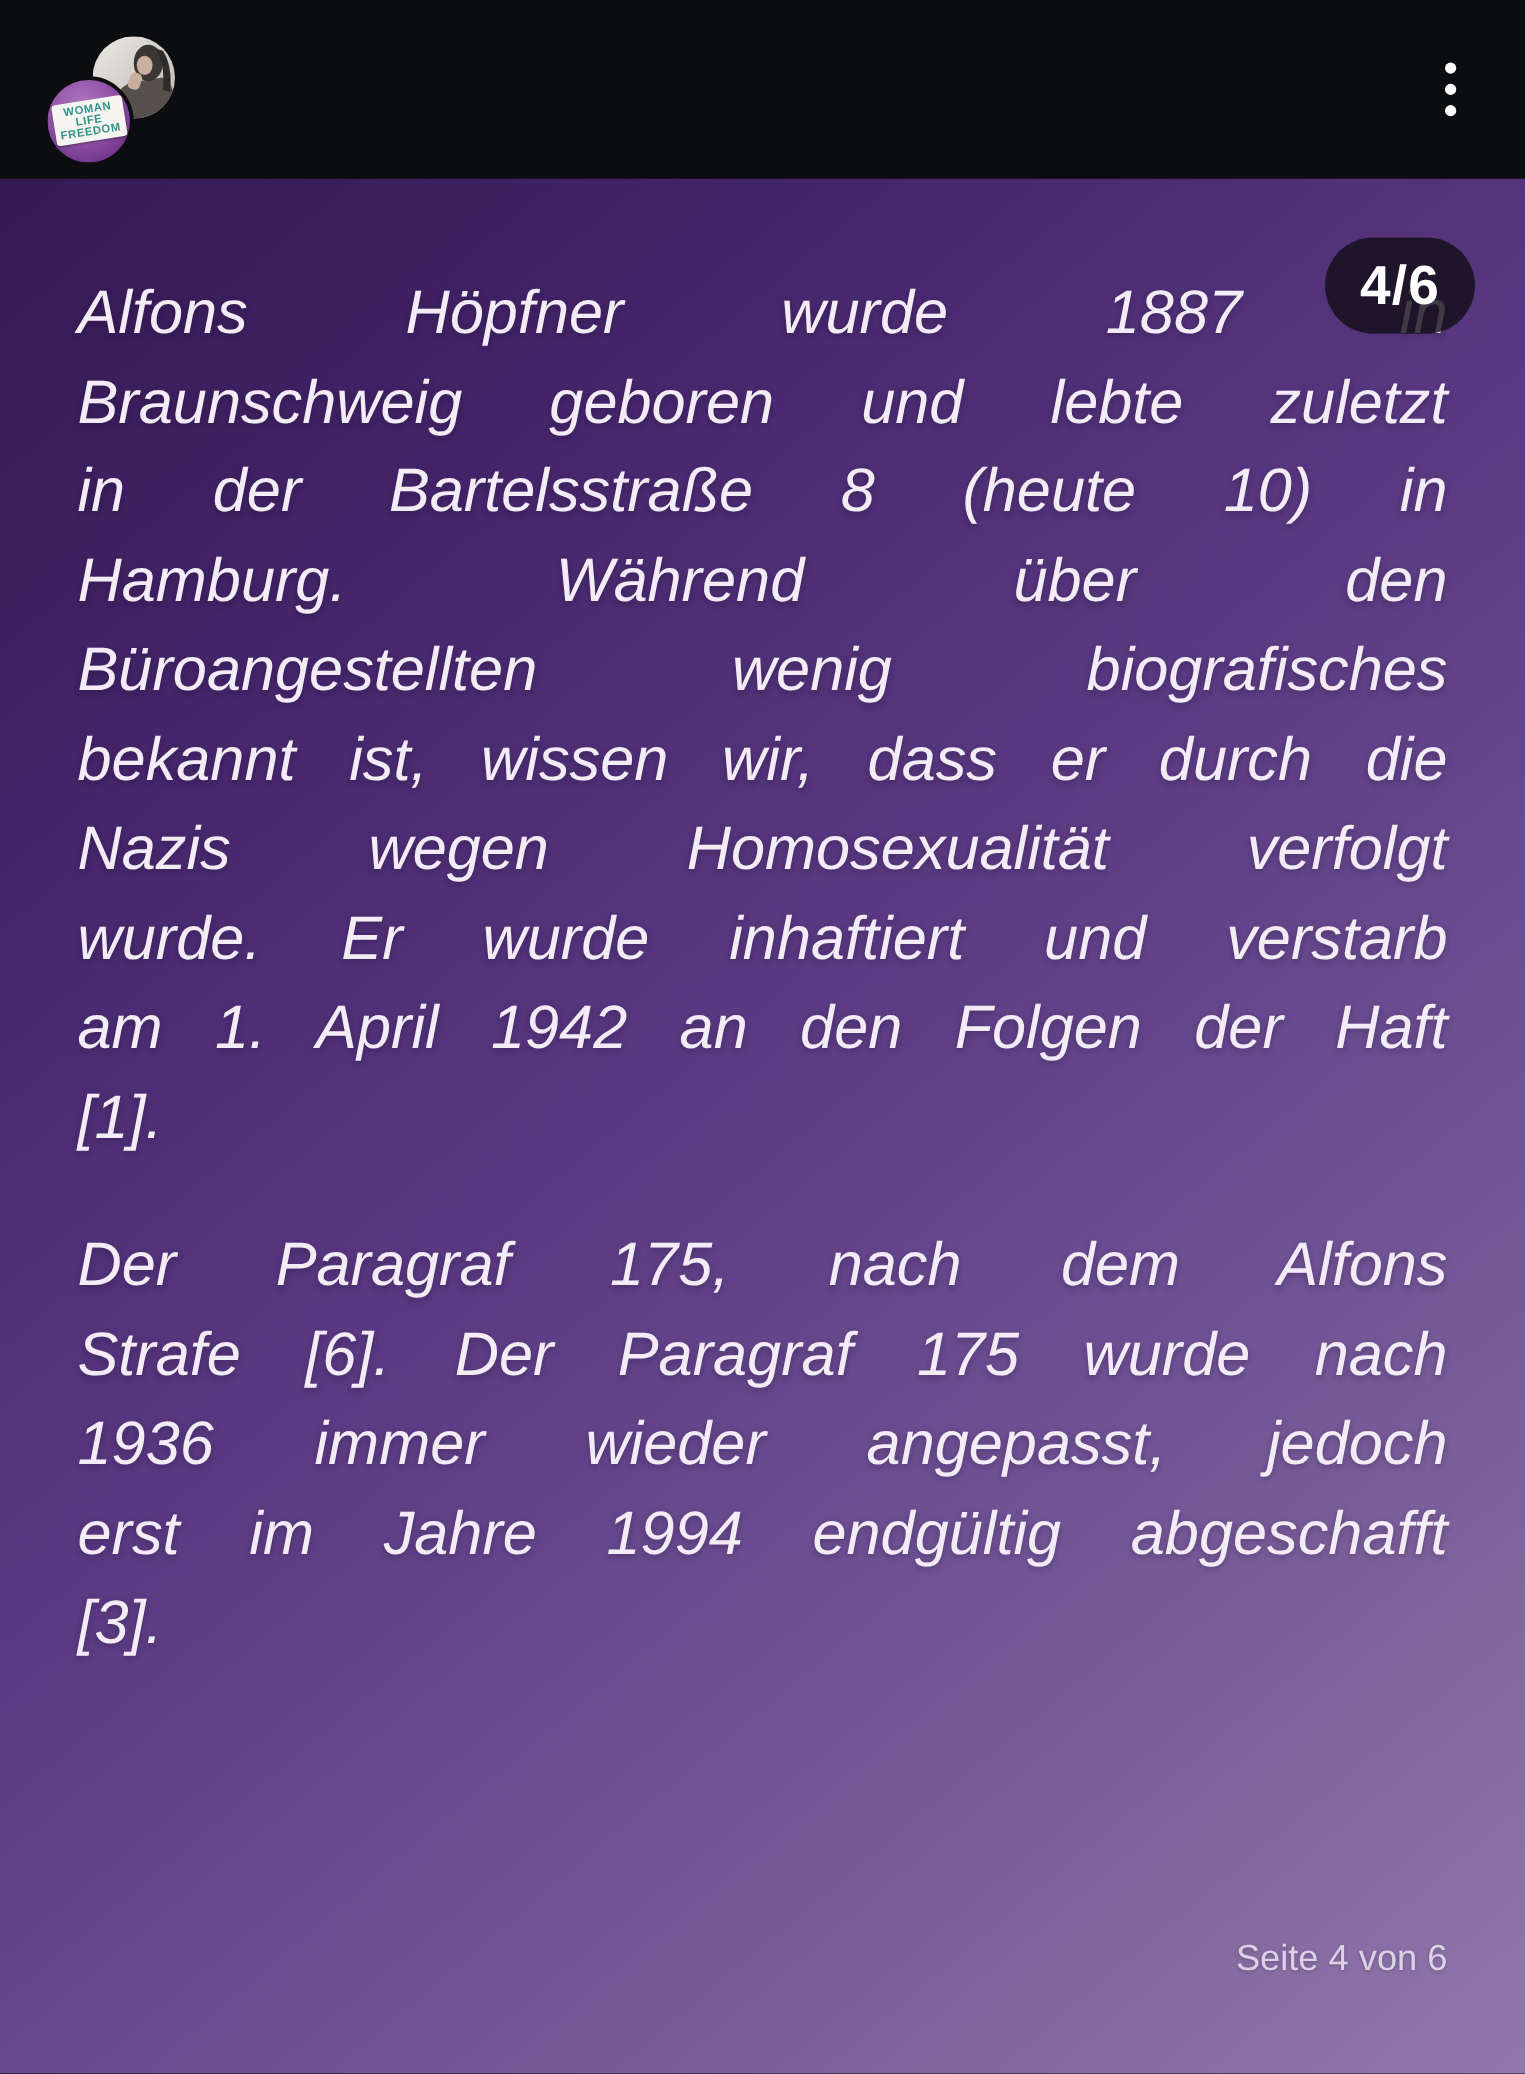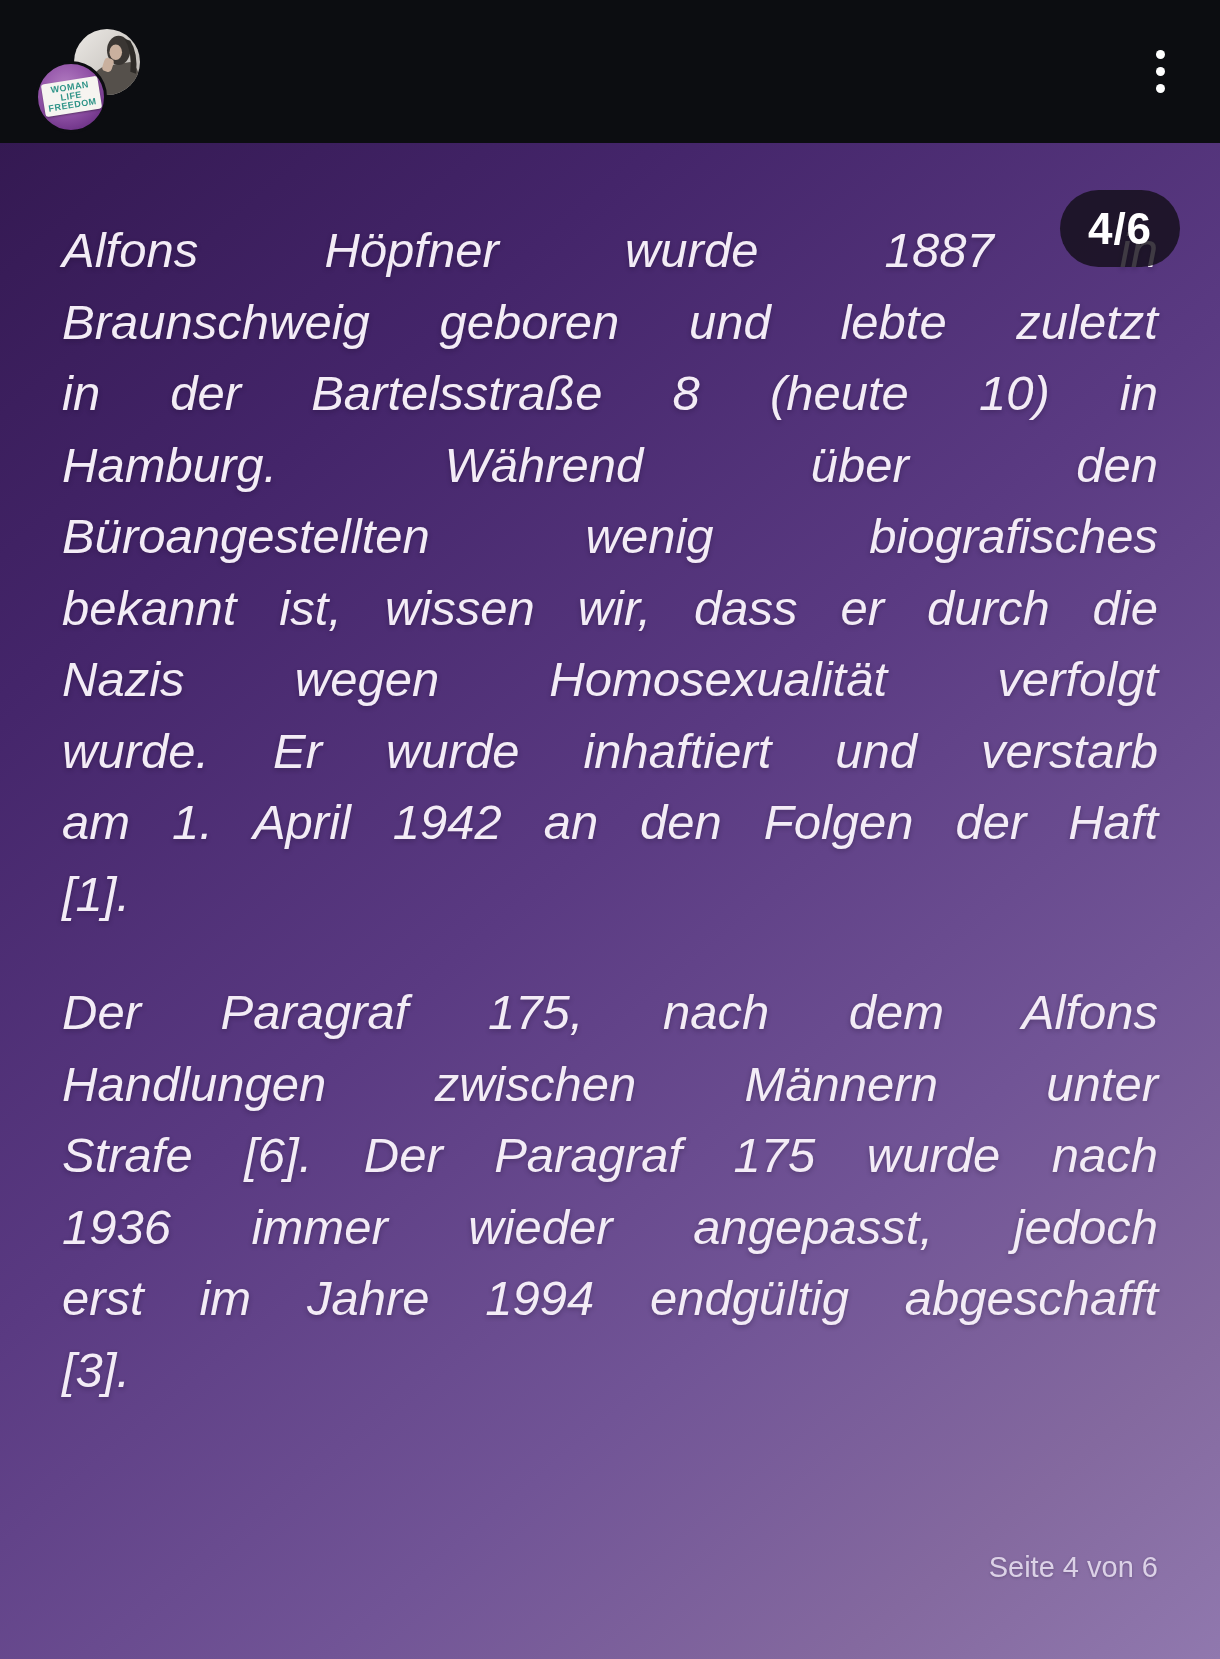--- a/index.html
+++ b/index.html
@@ -200,21 +200,20 @@
         <div class="line">Hamburg. Während über den</div>
         <div class="line">Büroangestellten wenig biografisches</div>
         <div class="line">bekannt ist, wissen wir, dass er durch die</div>
         <div class="line">Nazis wegen Homosexualität verfolgt</div>
         <div class="line">wurde. Er wurde inhaftiert und verstarb</div>
         <div class="line">am 1. April 1942 an den Folgen der Haft</div>
         <div class="line para-end">[1].</div>
       </div>
       <div class="para para-2">
         <div class="line">Der Paragraf 175, nach dem Alfons</div>
-        <div class="line">Handlungen zwischen Männern unter</div>
         <div class="line">Strafe [6]. Der Paragraf 175 wurde nach</div>
         <div class="line">1936 immer wieder angepasst, jedoch</div>
         <div class="line">erst im Jahre 1994 endgültig abgeschafft</div>
         <div class="line para-end">[3].</div>
       </div>
     </div>
 
     <div class="page-footer">Seite 4 von 6</div>
 
   </main>

